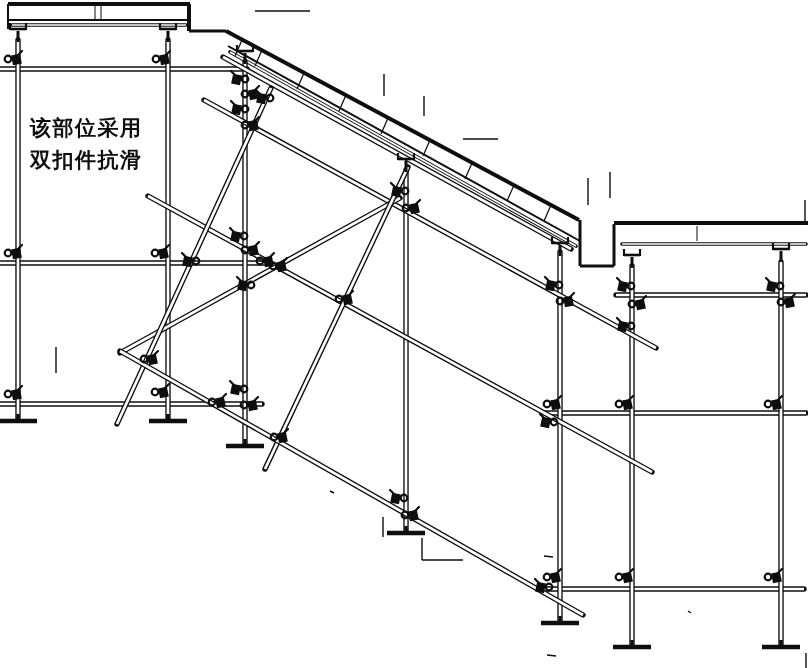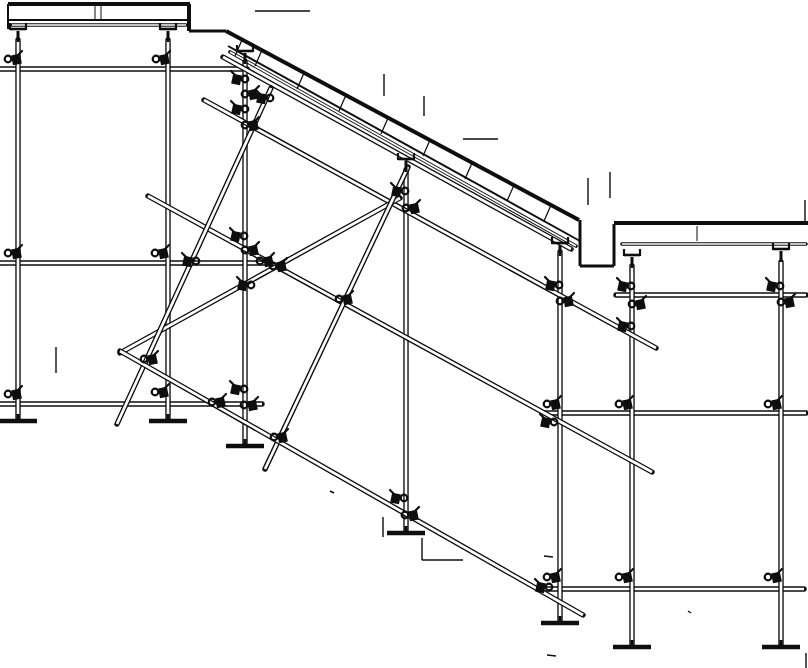--- a/index.html
+++ b/index.html
@@ -394,13 +394,17 @@
         <line x1="422" y1="538" x2="422" y2="560" stroke="#0e0e0e" stroke-width="1.4" stroke-linecap="butt"></line>
         <line x1="422" y1="560" x2="463" y2="560" stroke="#0e0e0e" stroke-width="1.4" stroke-linecap="butt"></line>
         <line x1="805" y1="200" x2="805" y2="222" stroke="#0e0e0e" stroke-width="1.4" stroke-linecap="butt"></line>
         <line x1="806" y1="653" x2="806" y2="668" stroke="#0e0e0e" stroke-width="1.4" stroke-linecap="butt"></line>
         <line x1="544" y1="556" x2="553" y2="557" stroke="#0e0e0e" stroke-width="1.4" stroke-linecap="butt"></line>
         <line x1="688" y1="611" x2="691" y2="613" stroke="#0e0e0e" stroke-width="1.4" stroke-linecap="butt"></line>
         <line x1="547" y1="655" x2="556" y2="656" stroke="#0e0e0e" stroke-width="1.4" stroke-linecap="butt"></line>
         <line x1="330" y1="491" x2="334" y2="493" stroke="#0e0e0e" stroke-width="1.4" stroke-linecap="butt"></line>
       </g>
     </svg>
+  <div class="annotation">
+    <div>该部位采用</div>
+    <div>双扣件抗滑</div>
+  </div>
 </div>
 
 </body></html>

